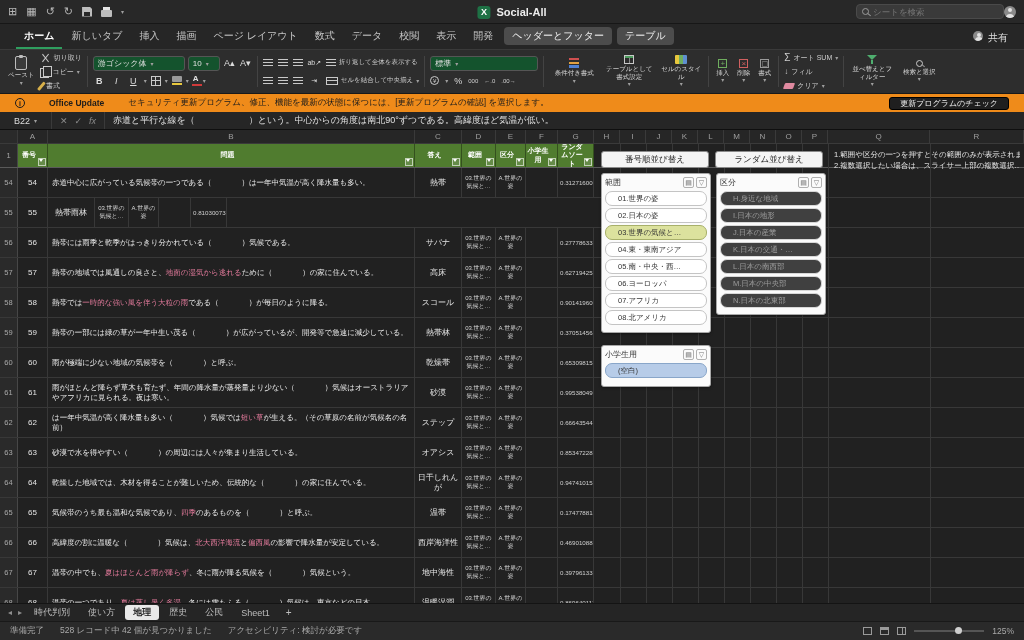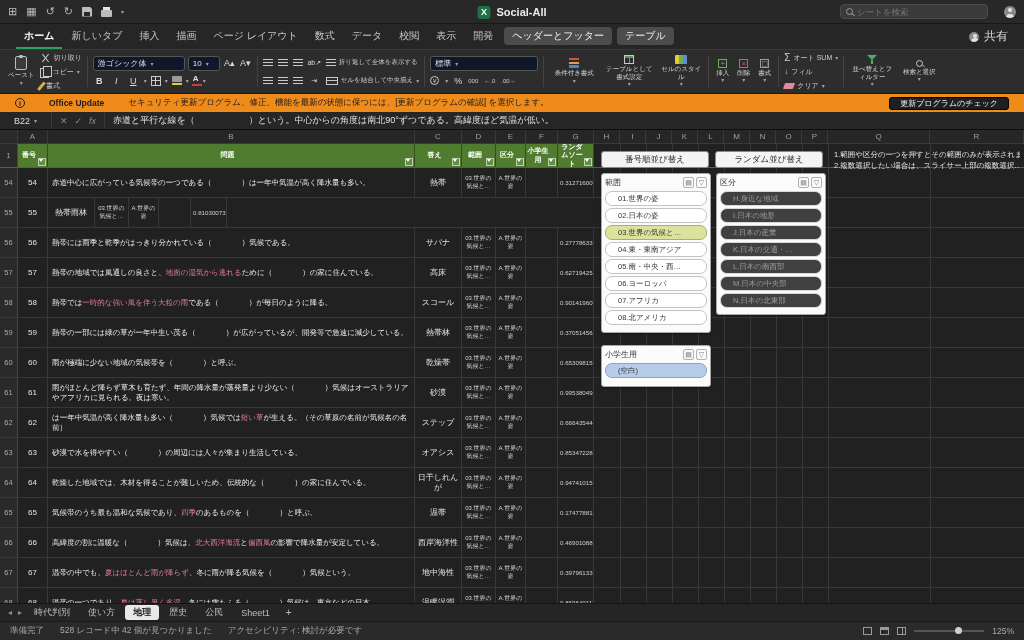--- a/index.html
+++ b/index.html
@@ -5,49 +5,49 @@
   *{box-sizing:border-box;margin:0;padding:0}
   html,body{width:1024px;height:640px;overflow:hidden;background:#161616}
   .app{position:relative;width:1024px;height:640px;background:#1f1f1f;font-family:"Liberation Sans",sans-serif;color:#ddd;overflow:hidden}
 
   
   .titlebar{position:relative;height:24px;background:#282828;border-bottom:1px solid #171717;display:flex;align-items:center;padding:0 8px}
   .tl-icons{display:flex;align-items:center;gap:9px;color:#b8b8b8;font-size:11px}
   .tl-center{position:absolute;left:50%;top:0;height:24px;transform:translateX(-50%);display:flex;align-items:center;gap:6px}
   .excel-badge{width:13px;height:13px;border-radius:3px;background:var(--excel-green,#1e7145);color:#fff;font-size:9px;font-weight:bold;display:flex;align-items:center;justify-content:center}
   .tl-title{color:#ececec;font-size:11px;font-weight:bold}
-  .tl-right{margin-left:auto;display:flex;align-items:center;gap:16px}
+  .tl-right{margin-left:auto;display:flex;align-items:center;gap:0}
   .search-pill{width:148px;height:15px;background:#3a3a3a;border:1px solid #4a4a4a;border-radius:4px;display:flex;align-items:center;gap:4px;padding:0 5px}
   .search-pill input{background:transparent;border:none;outline:none;color:#aaa;font-size:8.5px;width:100%;font-family:inherit}
   .icon-mag{width:7px;height:7px;border:1.4px solid #999;border-radius:50%;position:relative;flex:none}
   .icon-mag::after{content:'';position:absolute;width:4px;height:1.4px;background:#999;right:-3px;bottom:-1px;transform:rotate(40deg)}
   .icon-person{width:12px;height:12px;border-radius:50%;background:#8a8a8a;position:relative;overflow:hidden}
   .icon-person::before{content:'';position:absolute;top:2px;left:4px;width:4px;height:4px;border-radius:50%;background:#e2e2e2}
   .icon-person::after{content:'';position:absolute;bottom:-1px;left:2px;width:8px;height:5px;border-radius:4px 4px 0 0;background:#e2e2e2}
   .icon-floppy{width:10px;height:10px;background:#bdbdbd;clip-path:polygon(0 0,75% 0,100% 25%,100% 100%,0 100%);position:relative}
   .icon-floppy::after{content:'';position:absolute;left:2px;bottom:1px;width:6px;height:4px;background:#282828}
   .icon-print{width:11px;height:7px;background:#bdbdbd;border-radius:1px;position:relative;margin-top:3px}
   .icon-print::before{content:'';position:absolute;top:-3px;left:2px;width:7px;height:3px;background:#e6e6e6}
 
   
   .tabrow{height:26px;background:#262626;border-bottom:1px solid #3a3a3a;display:flex;align-items:flex-end;padding:0 16px}
   .tablist{display:flex;align-items:flex-end;gap:1px}
   .rtab{color:#c6c6c6;font-size:10px;padding:4px 8px 6px;white-space:nowrap;border-radius:4px 4px 0 0}
   .rtab.active{color:#fff;font-weight:bold;box-shadow:inset 0 -2px 0 var(--tab-accent-green,#2f9e5f)}
   .rtab.contextual{background:#4c4c4c;color:#f0f0f0;border-radius:4px;margin:0 2px 4px;padding:2px 8px}
-  .tabrow-right{margin-left:auto;display:flex;align-items:center;gap:5px;color:#ddd;font-size:12px;padding-bottom:4px}
+  .tabrow-right{margin-left:auto;display:flex;align-items:flex-start;gap:5px;color:#ddd;font-size:10px;padding-bottom:4px}
 
   
   .ribbon{height:44px;background:#2d2d2d;border-bottom:1px solid #191919;display:flex;align-items:stretch;gap:5px;padding:2px 6px;overflow:hidden}
   .rgroup{display:flex;align-items:center;gap:4px;flex:none}
   .rsep{width:1px;background:#434343;margin:4px 0;flex:none}
   .vstack{display:flex;flex-direction:column;justify-content:center;gap:1px}
   .bigbtn{display:flex;flex-direction:column;align-items:center;justify-content:center;gap:1px;color:#d6d6d6;font-size:6.5px;line-height:1.15;text-align:center;padding:1px 2px;border-radius:3px}
   .smallrow{display:flex;align-items:center;gap:3px;color:#cfcfcf;font-size:7px;height:13px;white-space:nowrap}
-  .selbox{background:#0f172a;border:1px solid #555;border-radius:3px;color:#e0e0e0;font-size:8px;height:15px;display:flex;align-items:center;padding:0 4px;gap:4px}
+  .selbox{background:#14532d;border:1px solid #555;border-radius:3px;color:#e0e0e0;font-size:8px;height:15px;display:flex;align-items:center;padding:0 4px;gap:4px}
   .caret{font-size:6px;color:#9f9f9f}
   .fmtbtn{color:#dcdcdc;font-size:9px;width:13px;height:14px;display:flex;align-items:center;justify-content:center}
   .icon-clip{width:12px;height:14px;border:1px solid #bdbdbd;border-radius:2px;position:relative;background:#3a3a3a}
   .icon-clip::before{content:'';position:absolute;top:-2px;left:3px;width:4px;height:3px;background:#bdbdbd;border-radius:1px}
   .icon-cut{width:10px;height:10px;position:relative}
   .icon-cut::before,.icon-cut::after{content:'';position:absolute;left:4.5px;top:0;width:1.4px;height:10px;background:#c9c9c9}
   .icon-cut::before{transform:rotate(38deg)}.icon-cut::after{transform:rotate(-38deg)}
   .icon-copy{width:9px;height:10px;border:1px solid #c9c9c9;position:relative;margin-top:2px}
   .icon-copy::after{content:'';position:absolute;left:2px;top:-3px;width:7px;height:9px;border:1px solid #c9c9c9;background:#2d2d2d}
   .icon-brush{width:2.5px;height:10px;background:#d8b04a;transform:rotate(40deg);border-radius:1px}

